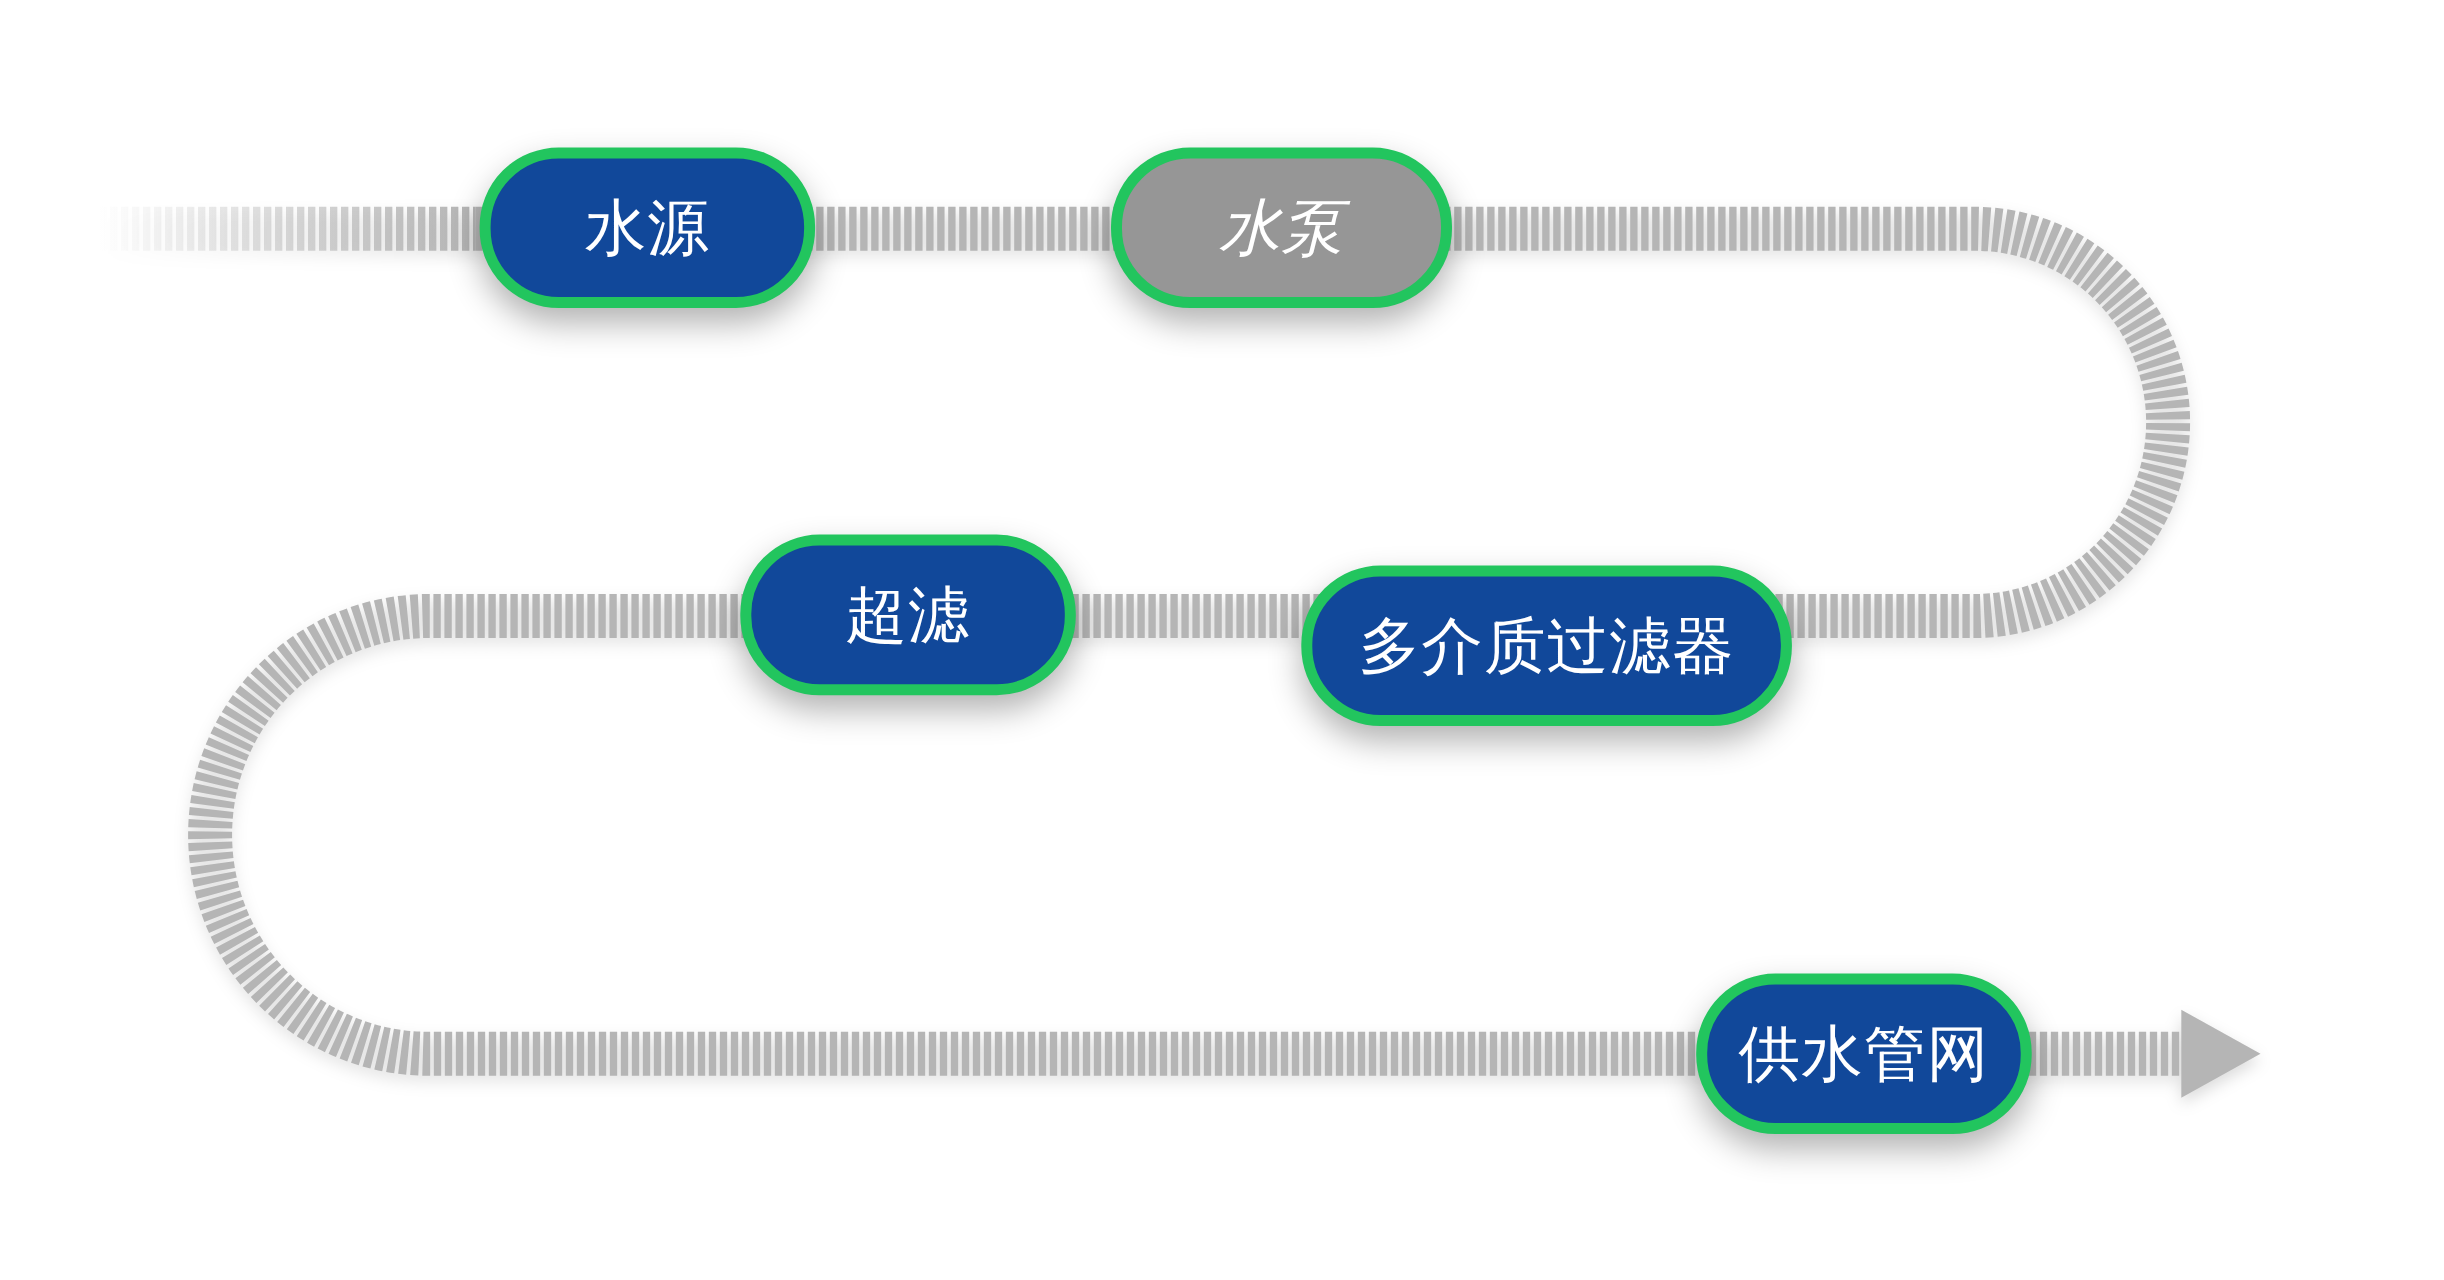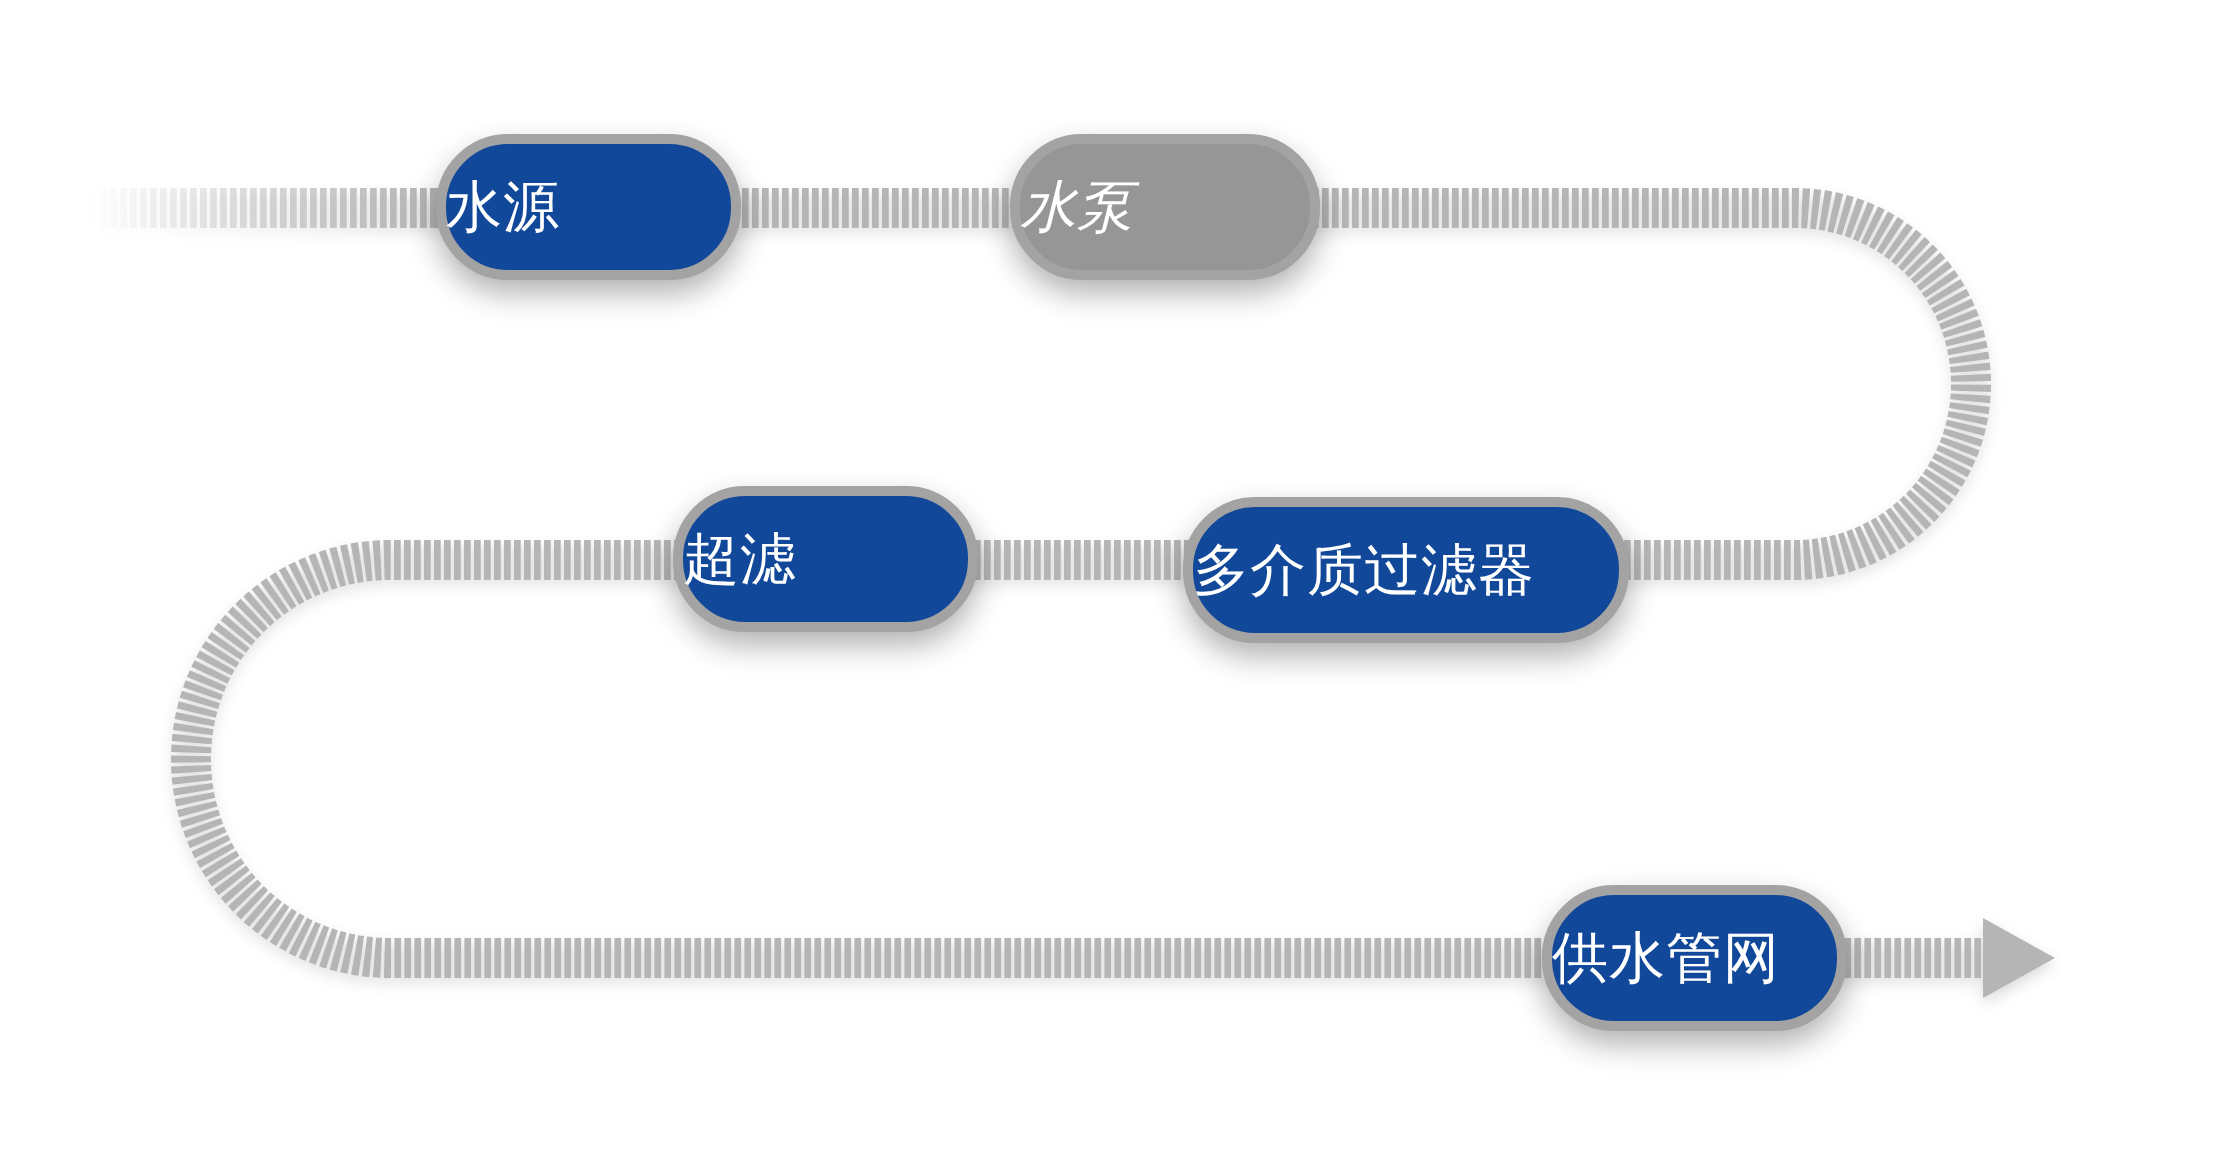--- a/index.html
+++ b/index.html
@@ -31,38 +31,39 @@
     fill: none;
     stroke-width: 40;
     stroke-dasharray: 6.7 3.3;
   }
   .pill {
     position: absolute;
     box-sizing: content-box;
     height: 126px;
     display: flex;
     align-items: center;
+    justify-content: center;
     background: var(--node-primary, #11489a);
-    border: 10px solid #a3a3a3;
+    border: 10px solid #22c55e;
     border-radius: 72px;
     box-shadow: 0 14px 30px rgba(0,0,0,0.30);
     color: var(--node-text, #ffffff);
     font-size: 56px;
     line-height: 1;
     white-space: nowrap;
     letter-spacing: 1px;
   }
   .pill--secondary {
     background: var(--node-secondary, #969696);
   }
   
   .pos-water-source      { left: 436px;  top: 134px; width: 285px; }
   .pos-water-pump        { left: 1010px; top: 134px; width: 290px; font-style: italic; }
   .pos-ultrafiltration   { left: 673px;  top: 486px; width: 285px; }
-  .pos-multimedia-filter { left: 1183px; top: 497px; width: 426px; }
+  .pos-multimedia-filter { left: 1183px; top: 514px; width: 426px; }
   .pos-disinfection      { left: 433px;  top: 885px; width: 285px; }
   .pos-clear-water-tank  { left: 986px;  top: 885px; width: 285px; }
   .pos-supply-network    { left: 1542px; top: 885px; width: 285px; }
 </style>
 </head>
 <body>
 
 <div class="canvas">
 
   <svg class="flow-svg" viewBox="0 0 2222 1164">

